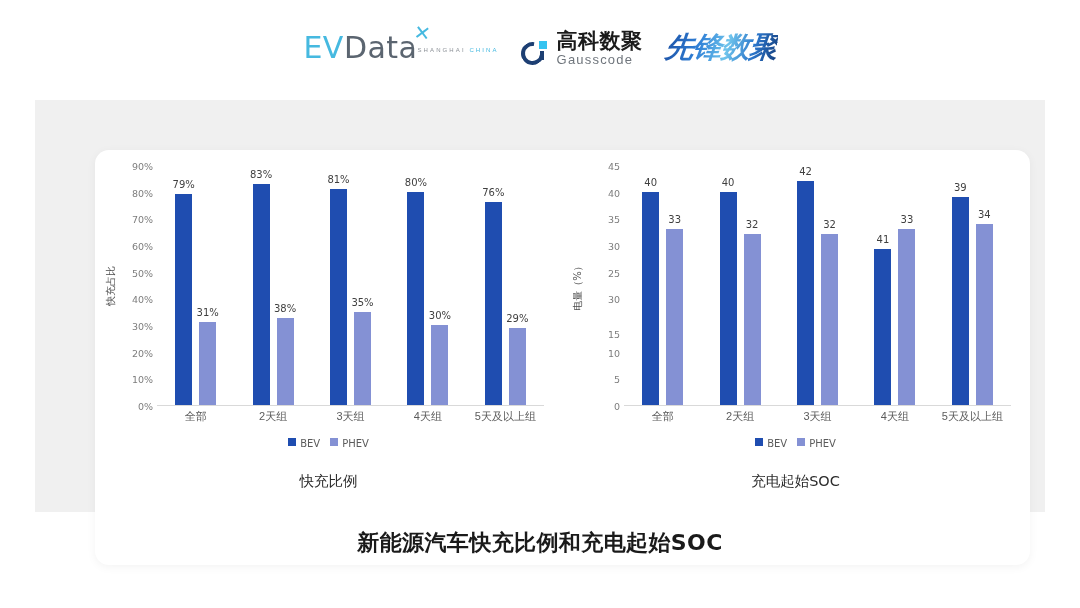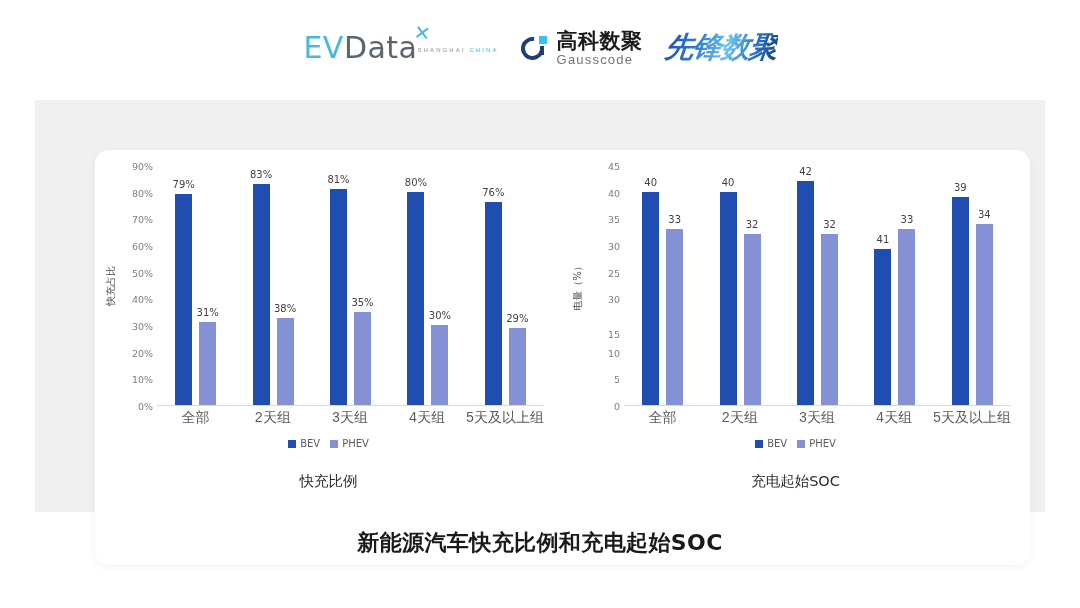--- a/index.html
+++ b/index.html
@@ -28,21 +28,21 @@
   .evdata-word .data { color: #5b6570; }
   .evdata-x {
     position: absolute; right: -14px; top: -10px;
     font-size: 20px; color: #46b9e0; font-weight: 300; transform: rotate(8deg);
   }
   .evdata-sub {
     margin-top: 3px; font-size: 6px; letter-spacing: 2.1px; color: #8d9298;
   }
   .evdata-sub .cn { color: #46b9e0; }
 
-  .gauss { display: flex; align-items: center; gap: 10px; }
+  .gauss { display: flex; align-items: flex-end; gap: 10px; }
   .gauss-mark { position: relative; width: 26px; height: 26px; }
   .gauss-mark .ring {
     position: absolute; left: 0; top: 2px; width: 23px; height: 23px;
     border-radius: 50%; border: 4.5px solid #1d3f73;
     border-right-color: transparent;
     transform: rotate(-36deg);
   }
   .gauss-mark .sq {
     position: absolute; right: 0px; top: 1px; width: 8px; height: 8px; background: #35c3f0;
   }
@@ -108,29 +108,29 @@
   .bar .val {
     position: absolute; left: 50%; transform: translateX(-50%); top: -15px;
     font-size: 10px; color: #3f3f3f; white-space: nowrap;
     font-family: "DejaVu Sans", sans-serif;
   }
 
   .xlabels {
     position: absolute; left: 62px; right: 18px; top: 243px; display: flex;
   }
   .xlabel {
-    flex: 1; text-align: center; font-size: 14px; color: #5b5b5b; white-space: nowrap;
-    font-family: Liberation Mono, monospace;
+    flex: 1; text-align: center; font-size: 11px; color: #5b5b5b; white-space: nowrap;
+    font-family: Liberation Sans, sans-serif;
   }
 
   .legend {
     position: absolute; left: 0; right: 0; top: 272px;
     display: flex; align-items: center; justify-content: center; gap: 10px;
   }
-  .legend .item { display: flex; align-items: center; gap: 4px; }
+  .legend .item { display: flex; align-items: flex-start; gap: 4px; }
   .legend .sw { width: 8px; height: 8px; }
   .legend .sw.bev { background: #1f4db0; }
   .legend .sw.phev { background: #8491d4; }
   .legend .lb { font-size: 10px; color: #5b5b5b; font-family: "DejaVu Sans", sans-serif; }
 
   .chart-title {
     position: absolute; left: 0; right: 0; top: 322px; text-align: center;
     font-size: 14.5px; color: #2b2b2b;
     font-family: "DejaVu Sans", sans-serif;
   }

